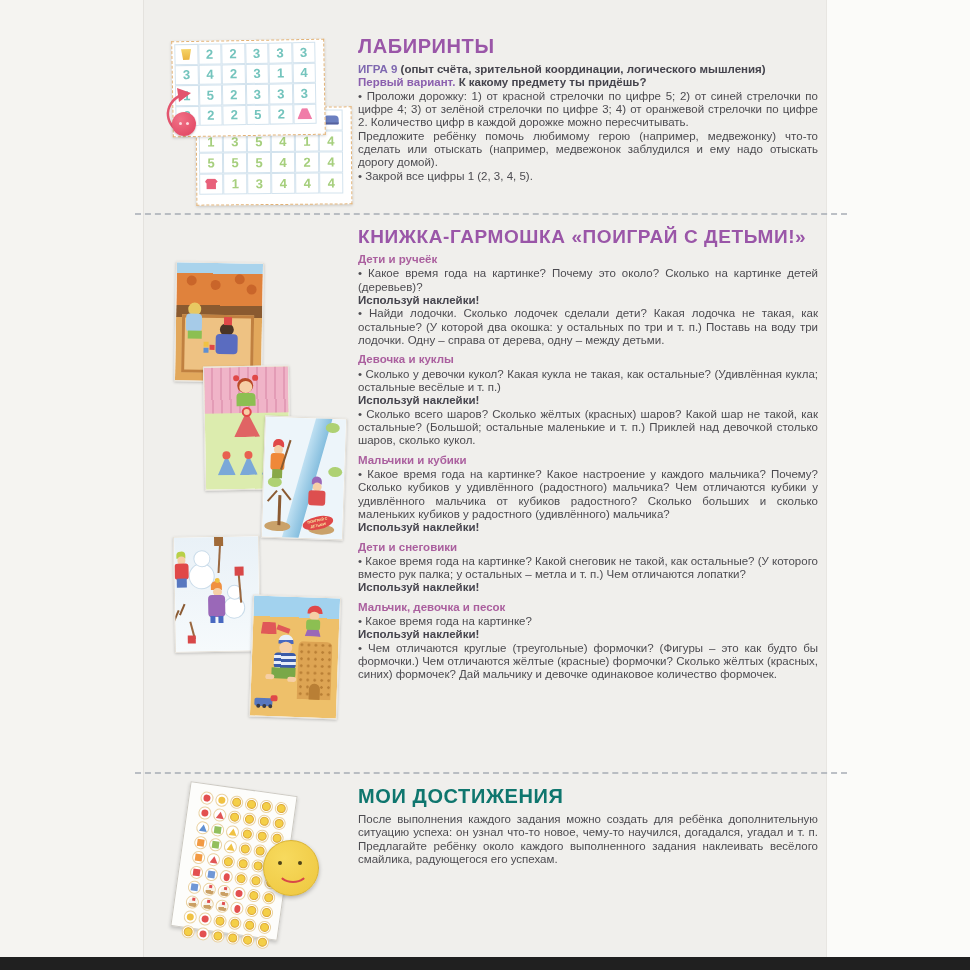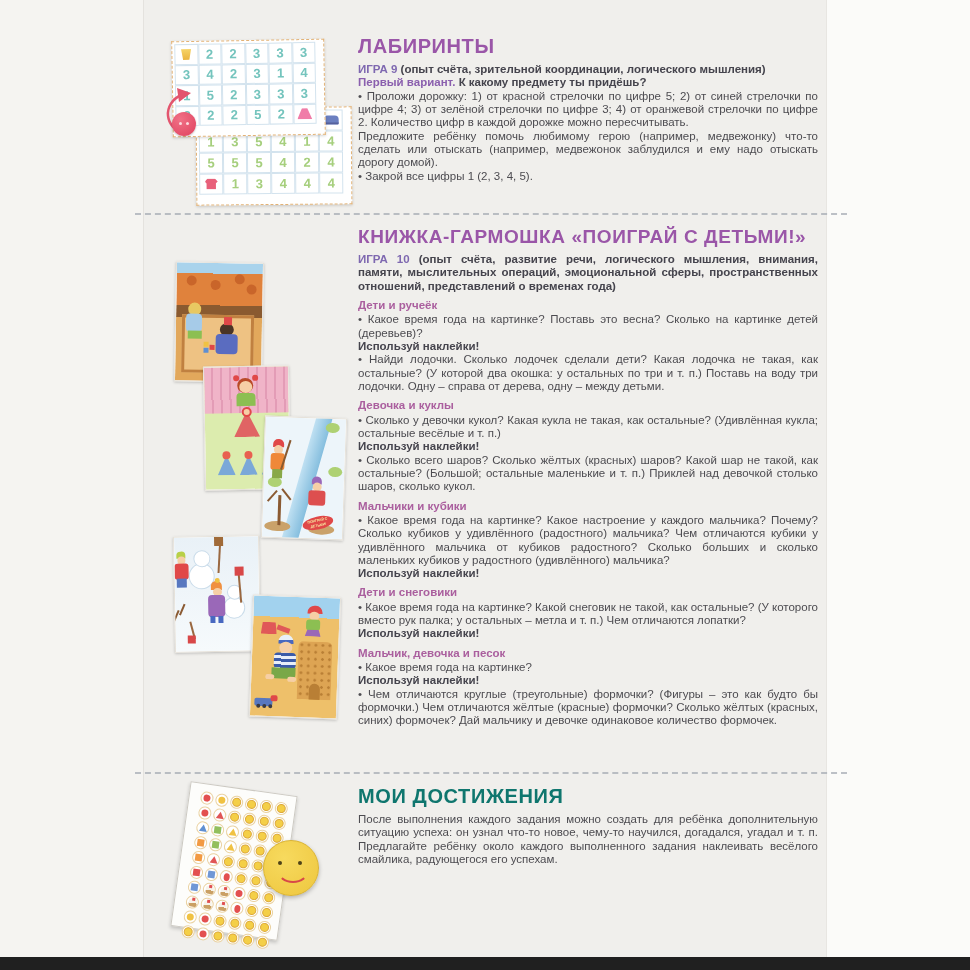--- a/index.html
+++ b/index.html
@@ -162,24 +162,23 @@
     <h1 class="sec-title">ЛАБИРИНТЫ</h1>
     <p class="game"><span class="game-label">ИГРА 9</span> <span>(опыт счёта, зрительной координации, логического мышления)</span></p>
     <p class="varhead"><span class="pv">Первый вариант.</span> <span>К какому предмету ты придёшь?</span></p>
     <p class="blk">•  Проложи дорожку: 1) от красной стрелочки по цифре 5; 2) от синей стрелочки по цифре 4; 3) от зелёной стрелочки по цифре 3; 4) от оранжевой стрелочки по цифре 2. Количество цифр в каждой дорожке можно пересчитывать.</p>
     <p class="blk">Предложите ребёнку помочь любимому герою (например, медвежонку) что-то сделать или отыскать (например, медвежонок заблудился и ему надо отыскать дорогу домой).</p>
     <p class="blk">•  Закрой все цифры 1 (2, 3, 4, 5).</p>
   </div>
 
   <div class="text-col" style="top:227px;">
     <h1 class="sec-title" style="font-size:19px;">КНИЖКА-ГАРМОШКА «ПОИГРАЙ С ДЕТЬМИ!»</h1>
-    <p class="game"><span class="game-label">ИГРА 10</span> <span>(опыт счёта, развитие речи, логического мышления, внимания, памяти, мыслительных операций, эмоциональной сферы, пространственных отношений, представлений о временах года)</span></p>
     <div id="subsections">
         <h3 class="subhead">Дети и ручеёк</h3>
-        <p class="blk">•  Какое время года на картинке? Поставь это весна? Сколько на картинке детей (деревьев)?</p>
+        <p class="blk">•  Какое время года на картинке? Почему это около? Сколько на картинке детей (деревьев)?</p>
         <p class="blk bold-line">Используй наклейки!</p>
         <p class="blk">•  Найди лодочки. Сколько лодочек сделали дети? Какая лодочка не такая, как остальные? (У которой два окошка: у остальных по три и т. п.) Поставь на воду три лодочки. Одну – справа от дерева, одну – между детьми.</p>
         <h3 class="subhead">Девочка и куклы</h3>
         <p class="blk">•  Сколько у девочки кукол? Какая кукла не такая, как остальные? (Удивлённая кукла; остальные весёлые и т. п.)</p>
         <p class="blk bold-line">Используй наклейки!</p>
         <p class="blk">•  Сколько всего шаров? Сколько жёлтых (красных) шаров? Какой шар не такой, как остальные? (Большой; остальные маленькие и т. п.) Приклей над девочкой столько шаров, сколько кукол.</p>
         <h3 class="subhead">Мальчики и кубики</h3>
         <p class="blk">•  Какое время года на картинке? Какое настроение у каждого мальчика? Почему? Сколько кубиков у удивлённого (радостного) мальчика? Чем отличаются кубики у удивлённого мальчика от кубиков радостного? Сколько больших и сколько маленьких кубиков у радостного (удивлённого) мальчика?</p>
         <p class="blk bold-line">Используй наклейки!</p>
         <h3 class="subhead">Дети и снеговики</h3>

